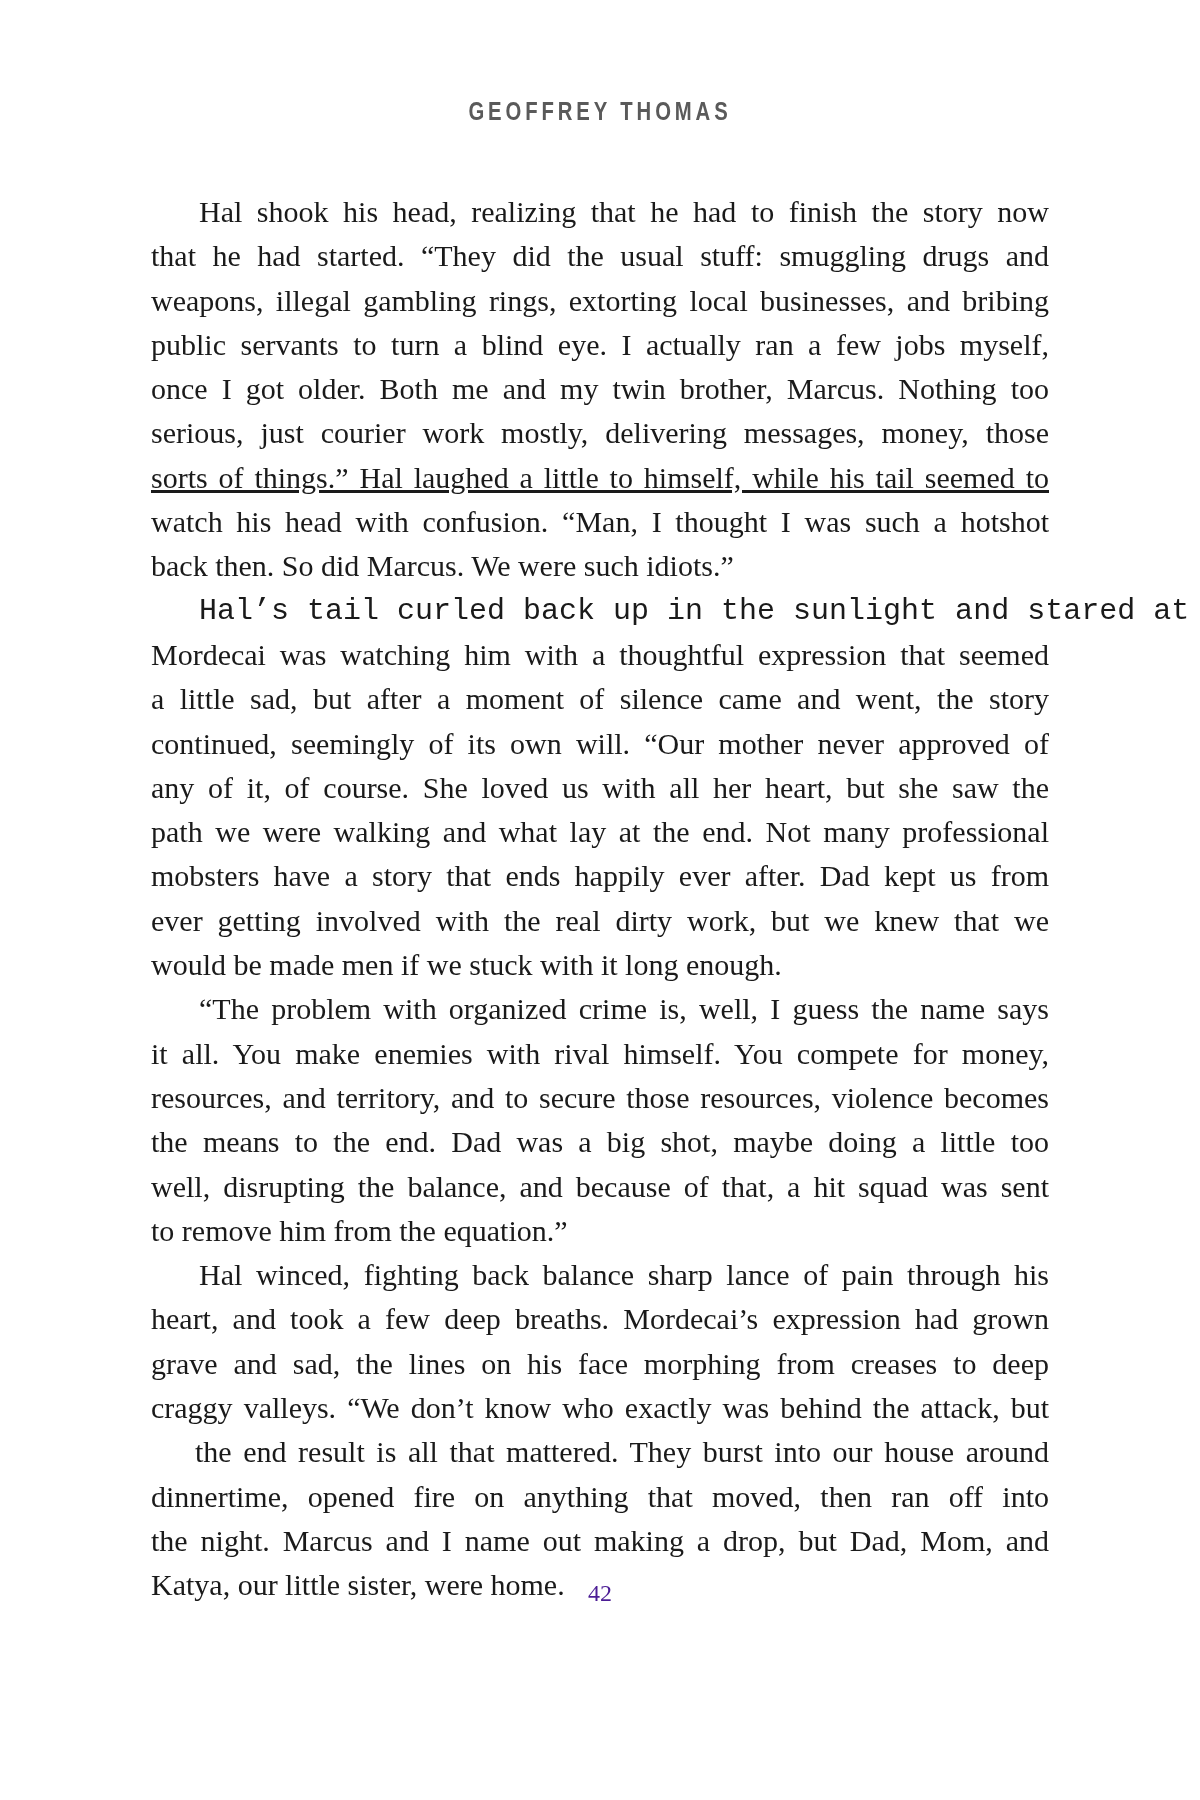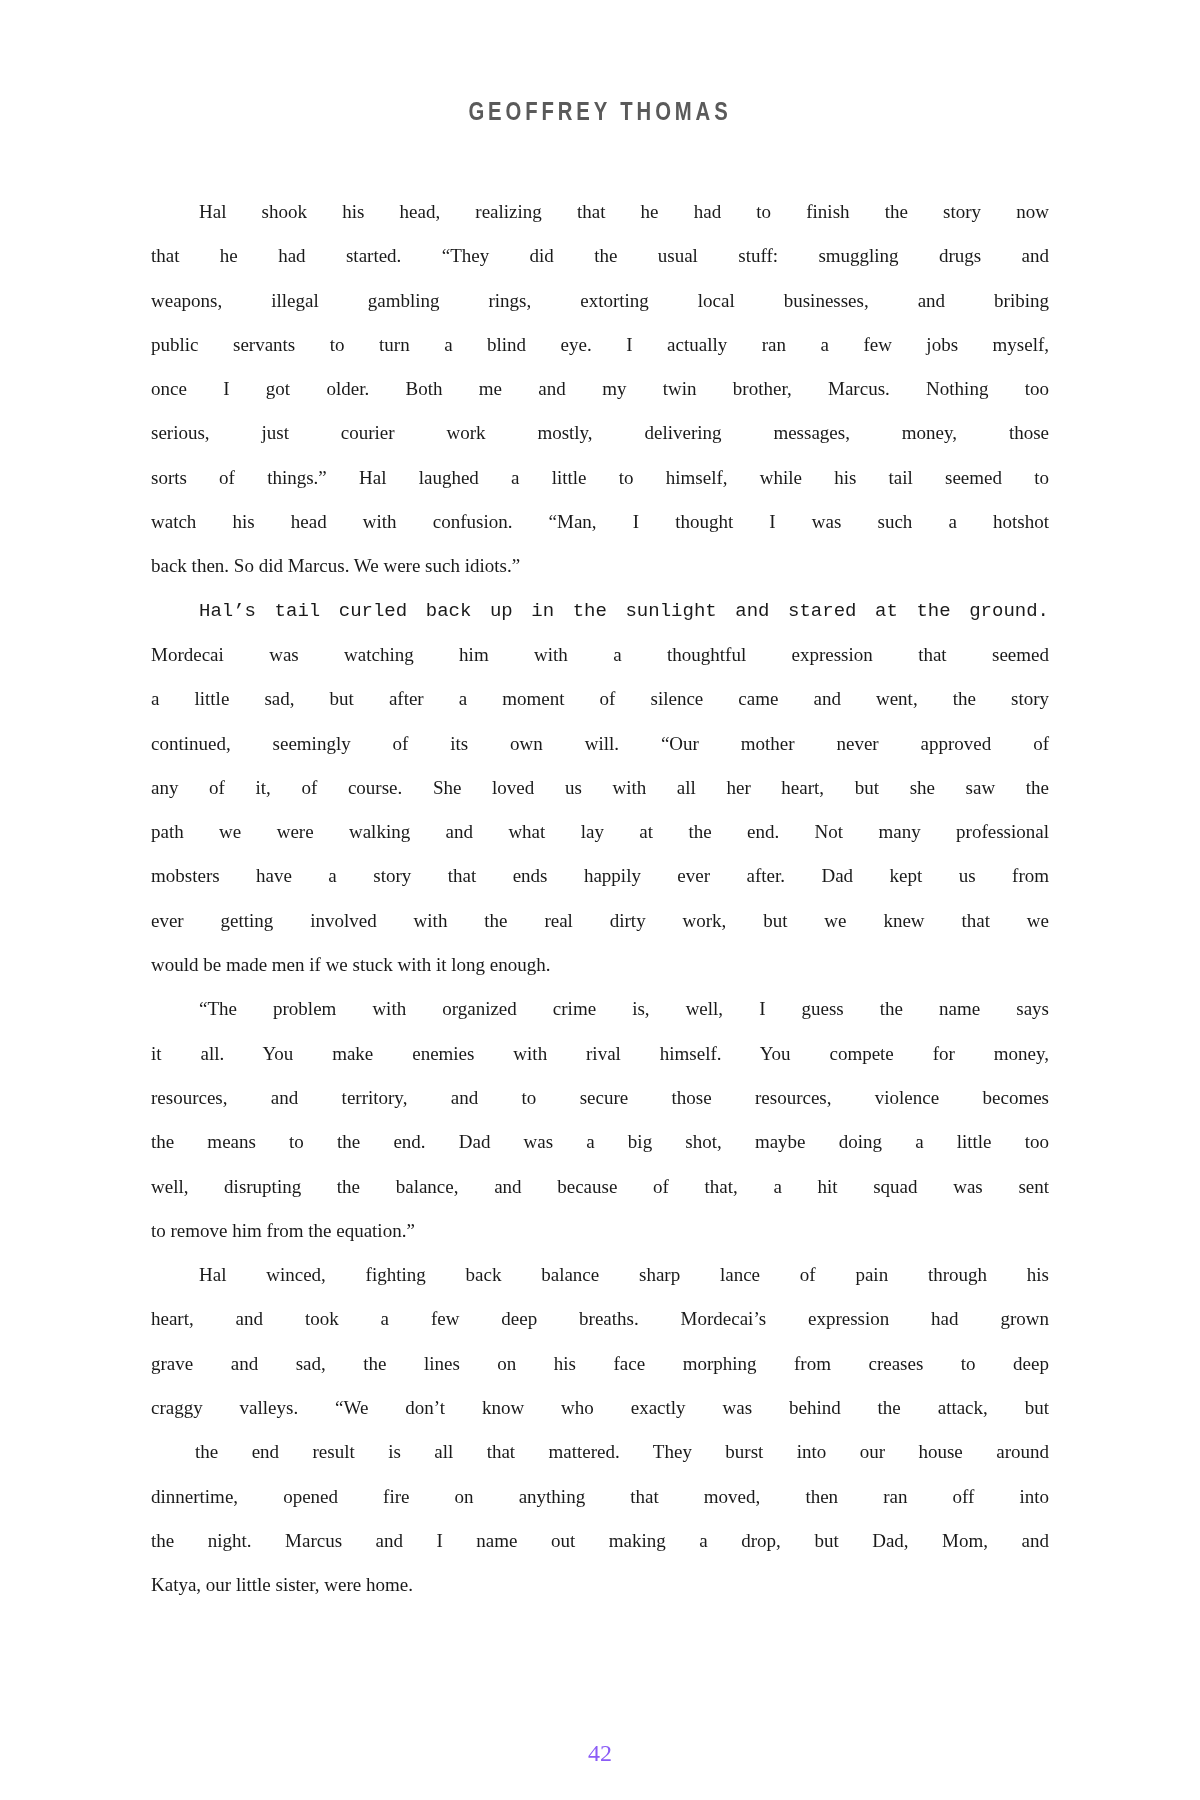--- a/index.html
+++ b/index.html
@@ -11,55 +11,55 @@
     font-weight: bold;
     font-size: 26px;
     letter-spacing: 5px;
     color: #5a5a5a;
     transform: scaleX(0.78);
     transform-origin: 600px 0;
   }
   .body-text {
     position: absolute; left: 151px; top: 190px; width: 898px;
     font-family: "Liberation Serif", serif;
-    font-size: 19px;
+    font-size: 30px;
     color: #1a1a1a;
   }
   .line {
     height: 44.3px; line-height: 44.3px;
     white-space: nowrap;
     text-align: justify;
     text-align-last: justify;
     display: block;
   }
   .line.indent { padding-left: 48px; }
   .line.last { text-align-last: left; }
   .page-number {
-    position: absolute; left: 0; width: 1200px; top: 1740px;
+    position: absolute; left: 0; width: 1200px; top: 1580px;
     text-align: center;
     font-family: "Liberation Serif", serif;
     font-size: 24px;
-    color: #8b5cf6;
+    color: #4c1d95;
   }
 </style>
 </head>
 <body>
 
 <div class="header">GEOFFREY THOMAS</div>
 
 <div class="body-text">
 
   <div>
     <span class="line indent" style="display: block; text-align: justify; text-align-last: justify;">Hal shook his head, realizing that he had to finish the story now</span>
     <span class="line" style="display: block; text-align: justify; text-align-last: justify;">that he had started. “They did the usual stuff: smuggling drugs and</span>
     <span class="line" style="display: block; text-align: justify; text-align-last: justify;">weapons, illegal gambling rings, extorting local businesses, and bribing</span>
     <span class="line" style="display: block; text-align: justify; text-align-last: justify;">public servants to turn a blind eye. I actually ran a few jobs myself,</span>
     <span class="line" style="display: block; text-align: justify; text-align-last: justify;">once I got older. Both me and my twin brother, Marcus. Nothing too</span>
     <span class="line" style="display: block; text-align: justify; text-align-last: justify;">serious, just courier work mostly, delivering messages, money, those</span>
-    <span class="line" style="display: block; text-align: justify; text-align-last: justify;">sorts of things.” Hal laughed a little to himself, while his tail seemed to</span>
+    <span class="line" style="display: block; text-align: justify; text-align-last: justify; text-decoration: underline;">sorts of things.” Hal laughed a little to himself, while his tail seemed to</span>
     <span class="line" style="display: block; text-align: justify; text-align-last: justify;">watch his head with confusion. “Man, I thought I was such a hotshot</span>
     <span class="line last" style="display: block; text-align: left; text-align-last: left;">back then. So did Marcus. We were such idiots.”</span>
   </div>
 
   <div>
     <span class="line indent" style="display: block; text-align: justify; text-align-last: justify; font-family: Liberation Mono, monospace;">Hal’s tail curled back up in the sunlight and stared at the ground.</span>
     <span class="line" style="display: block; text-align: justify; text-align-last: justify;">Mordecai was watching him with a thoughtful expression that seemed</span>
     <span class="line" style="display: block; text-align: justify; text-align-last: justify;">a little sad, but after a moment of silence came and went, the story</span>
     <span class="line" style="display: block; text-align: justify; text-align-last: justify;">continued, seemingly of its own will. “Our mother never approved of</span>
     <span class="line" style="display: block; text-align: justify; text-align-last: justify;">any of it, of course. She loved us with all her heart, but she saw the</span>

